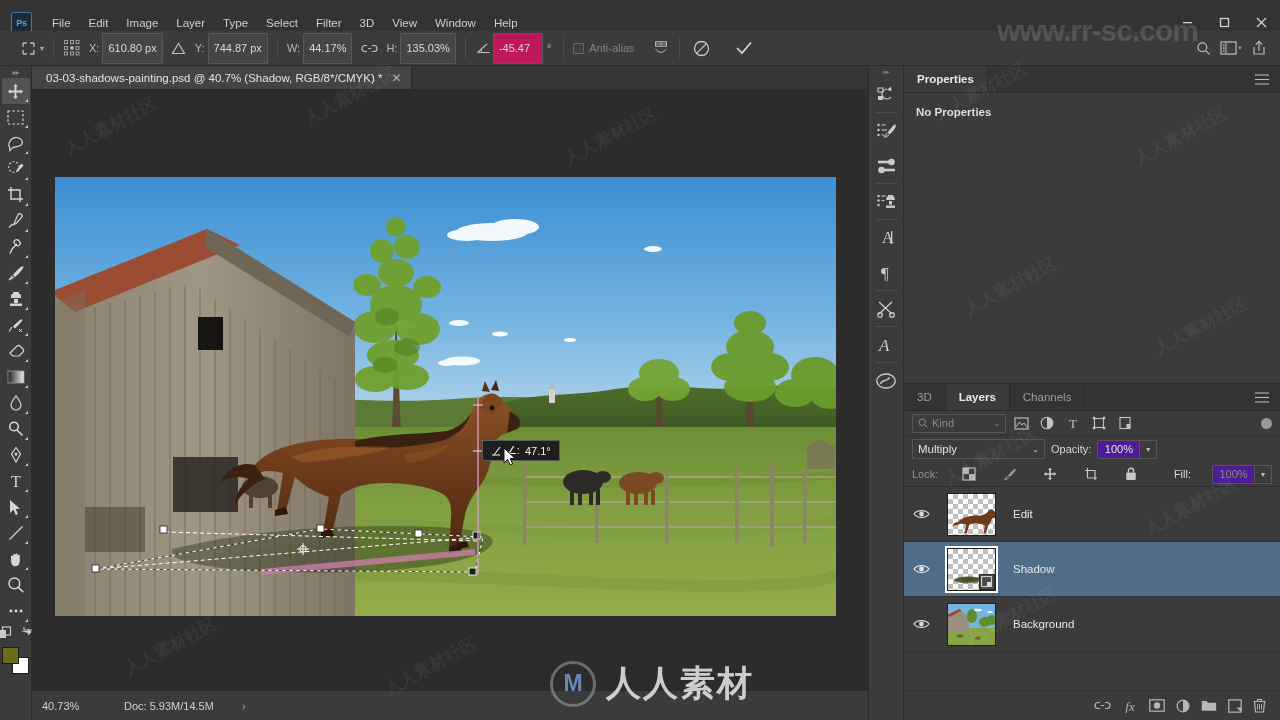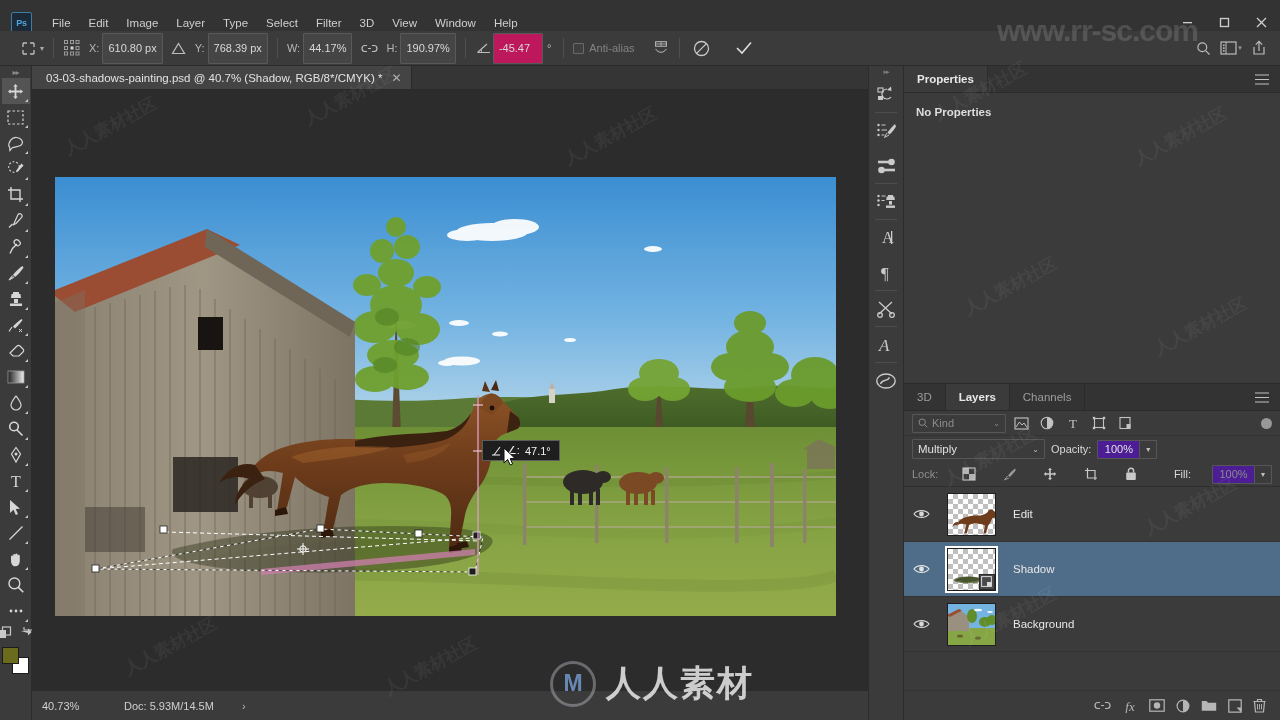--- a/index.html
+++ b/index.html
@@ -312,35 +312,35 @@
     <span class="ob-label" style="margin-left:8px;">X:</span>
     <div class="ob-field">610.80 px</div>
 
     <div class="ob-icon" style="margin:0 7px;">
       <svg width="15" height="13" viewBox="0 0 15 13">
           <path d="M7.5 1.5 L13.5 11.5 L1.5 11.5 Z" fill="none" stroke="#bdbdbd" stroke-width="1.2"></path>
         </svg>
     </div>
 
     <span class="ob-label">Y:</span>
-    <div class="ob-field">768.39 px</div>
+    <div class="ob-field">744.87 px</div>
 
     <div class="ob-sep"></div>
 
     <span class="ob-label">W:</span>
     <div class="ob-field" style="min-width:48px;">44.17%</div>
 
     <div class="ob-icon" style="margin:0 8px;">
       <svg width="17" height="11" viewBox="0 0 17 11">
         <path d="M7 5.5 h3 M6 2.5 H4 a3 3 0 0 0 0 6 h2 M11 2.5 h2 a3 3 0 0 1 0 6 h-2" fill="none" stroke="#bdbdbd" stroke-width="1.2"></path>
       </svg>
     </div>
 
     <span class="ob-label">H:</span>
-    <div class="ob-field" style="min-width:52px;">190.97%</div>
+    <div class="ob-field" style="min-width:52px;">135.03%</div>
 
     <div class="ob-sep"></div>
 
     <div class="ob-icon">
       <svg width="16" height="12" viewBox="0 0 16 12">
           <path d="M1.5 10.5 L14 10.5 M1.5 10.5 L11 2" fill="none" stroke="#bdbdbd" stroke-width="1.2"></path>
           <path d="M5 10.5 a4 4 0 0 0 0.6 -2.5" fill="none" stroke="#bdbdbd" stroke-width="1"></path>
         </svg>
     </div>
     <div class="ob-field dark" style="min-width:50px;">-45.47</div>

